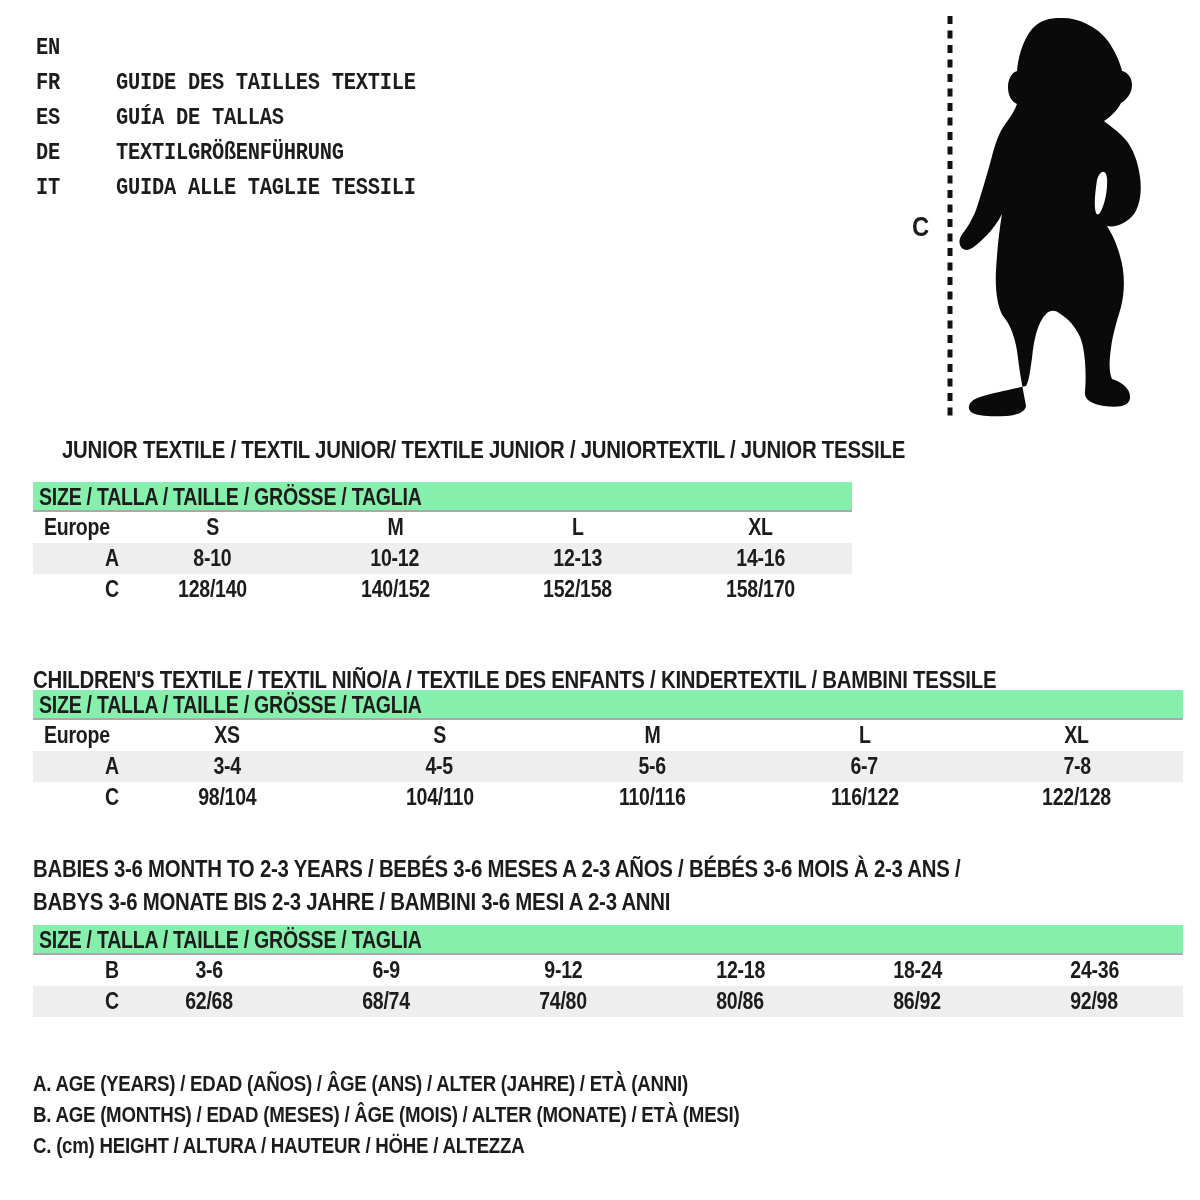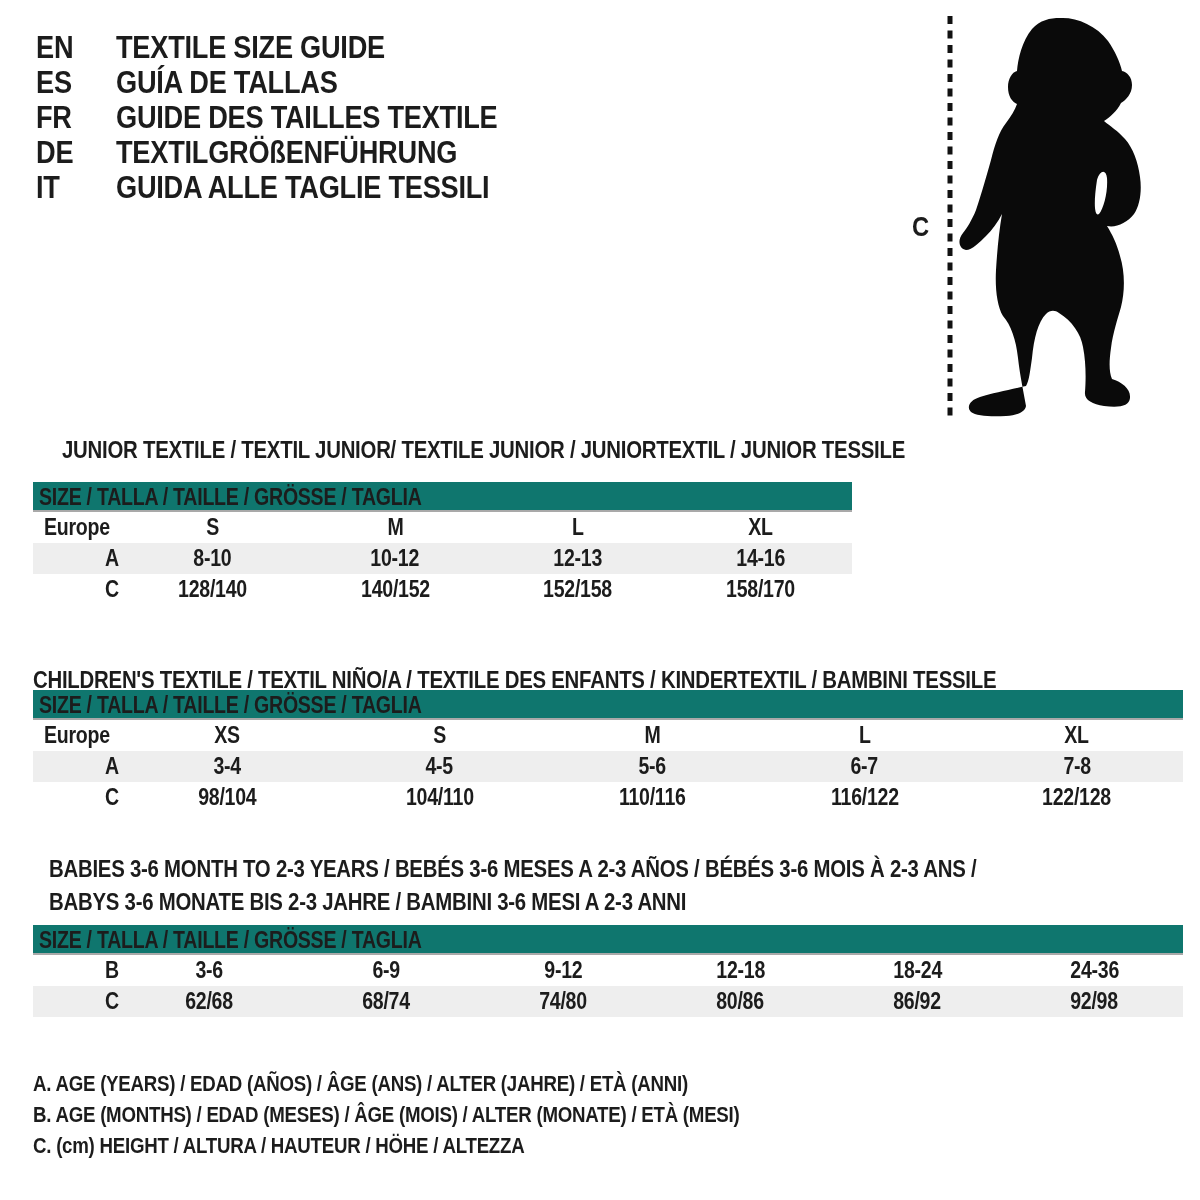--- a/index.html
+++ b/index.html
@@ -7,61 +7,60 @@
     width:1200px;height:1200px;position:relative;background:#ffffff;
     font-family:"Liberation Sans", sans-serif;color:#1c1c1c;overflow:hidden;
     font-weight:bold;
   }
   .abs{position:absolute;}
   
   .cnd{display:inline-block;transform:scaleX(0.85);transform-origin:0 50%;white-space:nowrap;letter-spacing:-0.3px;}
   .cndc{display:inline-block;transform:scaleX(0.85);transform-origin:50% 50%;white-space:nowrap;letter-spacing:-0.3px;}
 
   
-  .lang-block{left:36px;top:30px;font-size:32px;}
+  .lang-block{left:36px;top:30px;font-size:24px;font-family:Liberation Mono, monospace;}
   .lang-row{display:flex;height:35px;align-items:center;}
   .lang-code{width:80px;}
 
   
   .c-label{left:912px;top:211px;font-size:28px;}
 
   
   .section-title{font-size:24px;}
   .babies-title{line-height:33px;}
 
   
   .size-table{left:33px;}
-  .t-header{background:#0f766e;height:30px;line-height:30px;padding-left:6px;font-size:23px;border-bottom:2px solid #a9a9a9;box-sizing:border-box;}
+  .t-header{background:#86efac;height:30px;line-height:30px;padding-left:6px;font-size:23px;border-bottom:2px solid #a9a9a9;box-sizing:border-box;}
   .t-row{display:grid;height:31px;line-height:31px;font-size:23px;align-items:center;}
   .cols4{grid-template-columns:88px repeat(4,1fr);}
   .cols5{grid-template-columns:88px repeat(5,1fr);}
   .cols6{grid-template-columns:88px repeat(6,1fr);}
   .t-label{padding-left:6px;text-align:right;}
   .t-cell{text-align:center;}
   .alt{background:#eeeeee;}
 
   
   .legend{left:33px;top:1068px;font-size:22px;}
   .legend-line{height:31px;line-height:31px;}
 </style>
 </head>
 <body>
 
 <div class="abs lang-block">
   <div class="lang-row">
     <span class="lang-code"><span class="cnd">EN</span></span>
-    <span><span class="cnd">TEXTILE SIZE GUIDE</span></span>
+  </div>
+  <div class="lang-row">
+    <span class="lang-code"><span class="cnd">FR</span></span>
+    <span><span class="cnd">GUIDE DES TAILLES TEXTILE</span></span>
   </div>
   <div class="lang-row">
     <span class="lang-code"><span class="cnd">ES</span></span>
     <span><span class="cnd">GUÍA DE TALLAS</span></span>
-  </div>
-  <div class="lang-row">
-    <span class="lang-code"><span class="cnd">FR</span></span>
-    <span><span class="cnd">GUIDE DES TAILLES TEXTILE</span></span>
   </div>
   <div class="lang-row">
     <span class="lang-code"><span class="cnd">DE</span></span>
     <span><span class="cnd">TEXTILGRÖßENFÜHRUNG</span></span>
   </div>
   <div class="lang-row">
     <span class="lang-code"><span class="cnd">IT</span></span>
     <span><span class="cnd">GUIDA ALLE TAGLIE TESSILI</span></span>
   </div>
 </div>
@@ -181,21 +180,21 @@
   <div class="t-row cols5">
     <span class="t-label"><span class="cnd">C</span></span>
     <span class="t-cell"><span class="cndc">98/104</span></span>
     <span class="t-cell"><span class="cndc">104/110</span></span>
     <span class="t-cell"><span class="cndc">110/116</span></span>
     <span class="t-cell"><span class="cndc">116/122</span></span>
     <span class="t-cell"><span class="cndc">122/128</span></span>
   </div>
 </div>
 
-<div class="abs section-title babies-title" style="left:33px;top:852px;margin-left:16px;">
+<div class="abs section-title babies-title" style="left:33px;top:852px;">
   <div><span class="cnd">BABIES 3-6 MONTH TO 2-3 YEARS / BEBÉS 3-6 MESES A 2-3 AÑOS / BÉBÉS 3-6 MOIS À 2-3 ANS /</span></div>
   <div><span class="cnd">BABYS 3-6 MONATE BIS 2-3 JAHRE / BAMBINI 3-6 MESI A 2-3 ANNI</span></div>
 </div>
 <div class="abs size-table" style="top:925px;width:1150px;">
   <div class="t-header">
     <span class="cnd">SIZE / TALLA / TAILLE / GRÖSSE / TAGLIA</span>
   </div>
   <div class="t-row cols6">
     <span class="t-label"><span class="cnd">B</span></span>
     <span class="t-cell"><span class="cndc">3-6</span></span>

